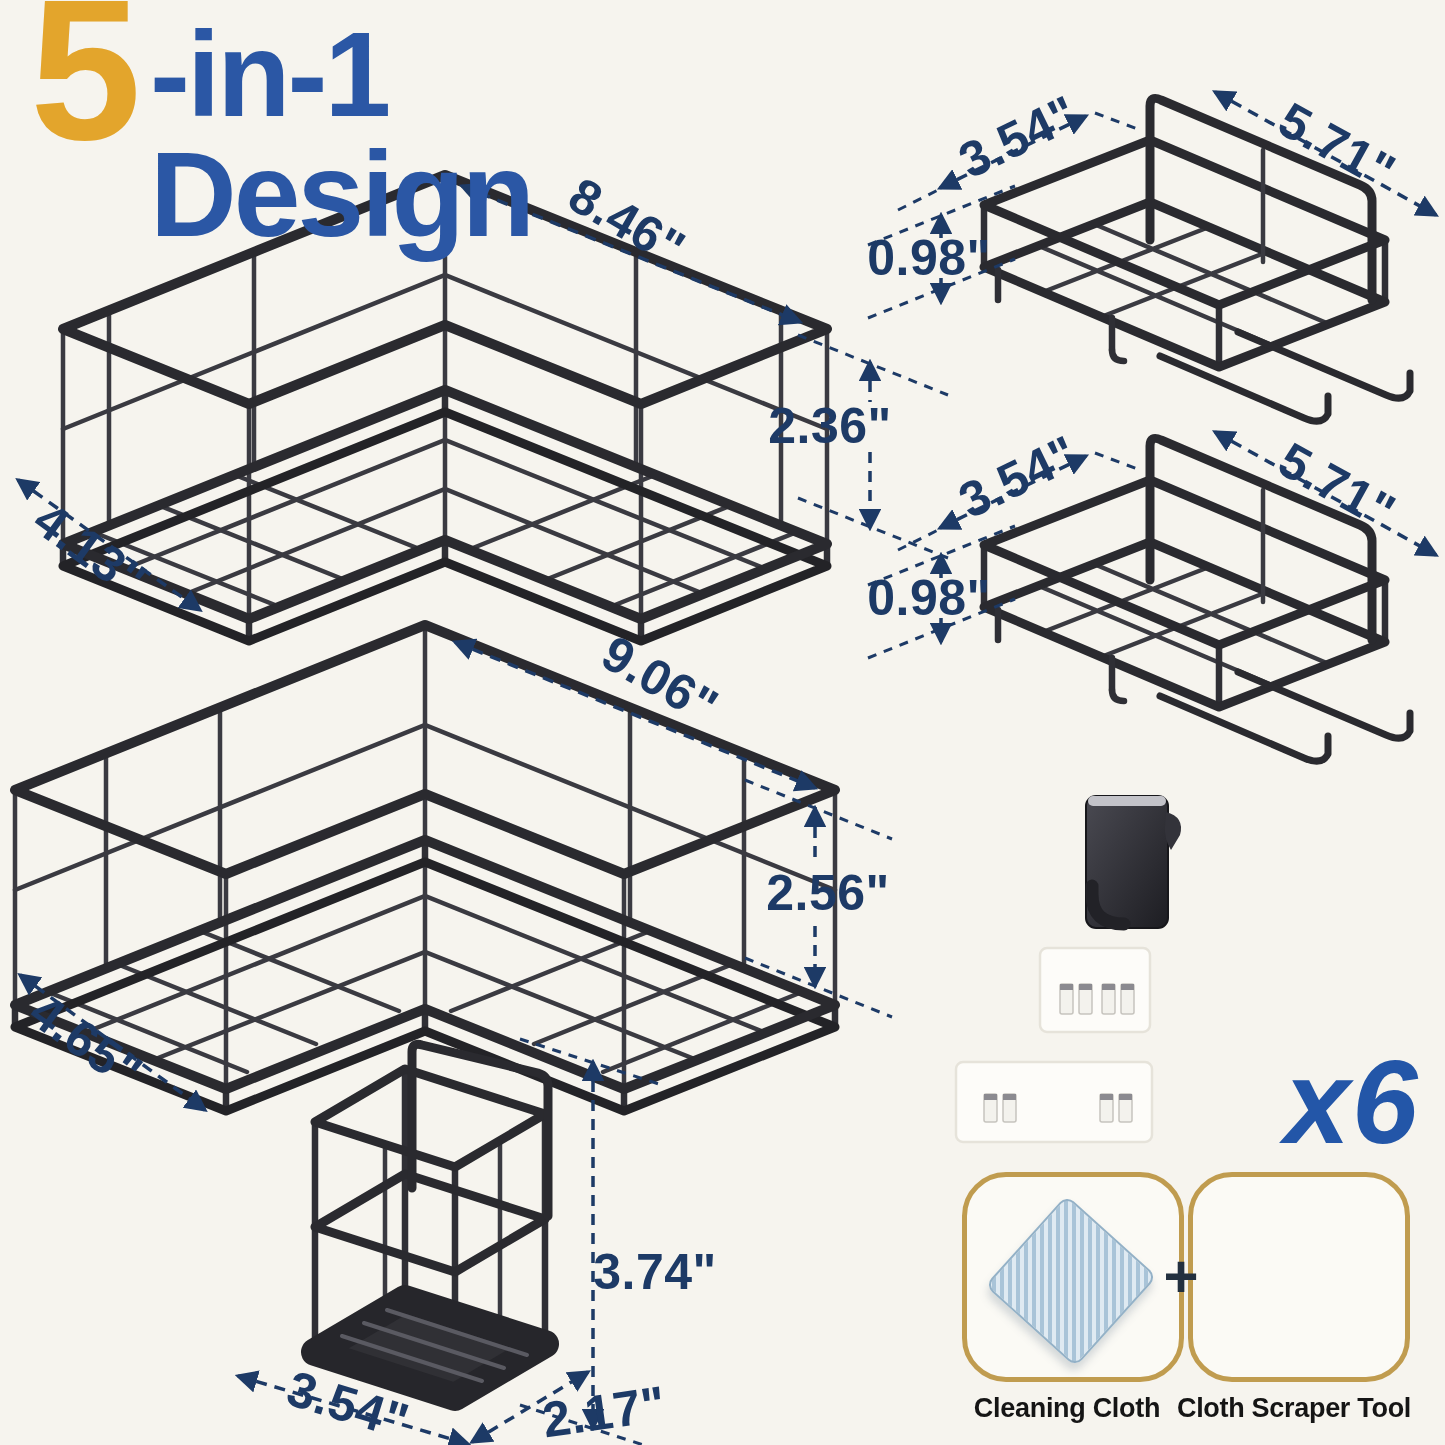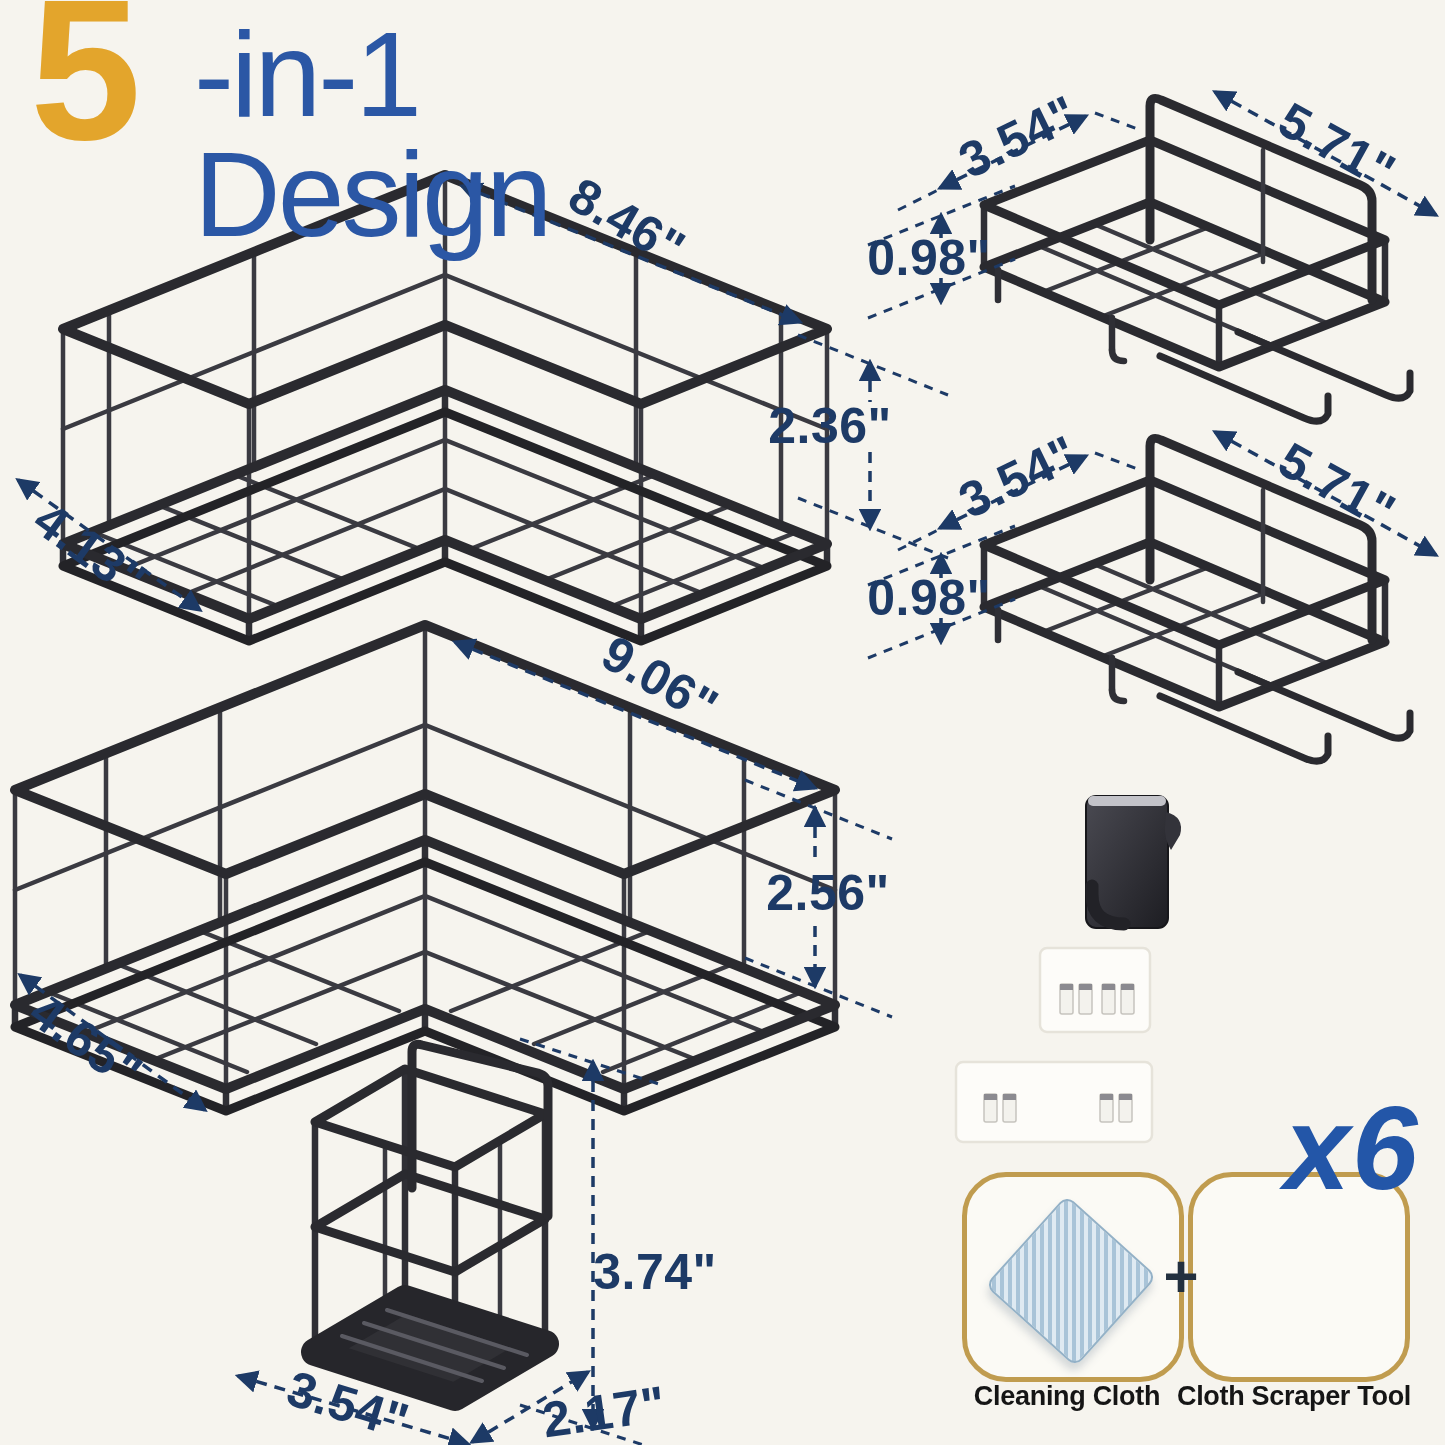--- a/index.html
+++ b/index.html
@@ -15,25 +15,25 @@
   .band{fill:none;stroke:#232327;stroke-width:9;stroke-linejoin:round;stroke-linecap:round;}
   .hookline{fill:none;stroke:#2a2a2f;stroke-width:7;stroke-linejoin:round;stroke-linecap:round;}
   .wire{fill:none;stroke:#3a3a41;stroke-width:4.5;stroke-linecap:round;}
   .post{fill:none;stroke:#2f2f35;stroke-width:6.5;stroke-linecap:round;}
   .dimline{fill:none;stroke:#1d3a66;stroke-width:3.5;stroke-dasharray:11 8;}
   .dimext{fill:none;stroke:#1d3a66;stroke-width:3;stroke-dasharray:9 8;}
   
   .lbl{position:absolute;transform:translate(-50%,-50%) rotate(var(--r,0deg));white-space:nowrap;}
   .dim{font-weight:bold;font-size:50px;color:#1d3a66;letter-spacing:0.5px;}
   .count{font-weight:bold;font-style:italic;font-size:118px;color:#2356a8;letter-spacing:2px;}
-  .caption{font-weight:bold;font-size:27px;color:#151515;letter-spacing:-0.3px;}
+  .caption{font-weight:bold;font-size:27px;color:#151515;letter-spacing:-0.3px;margin-top:12px;}
   .plus{font-weight:bold;font-size:60px;color:#22303f;}
   .title{position:absolute;left:0;top:0;width:800px;height:170px;}
   .title-num{position:absolute;left:30px;top:-30px;font-size:200px;line-height:1;font-weight:bold;color:#e3a52c;}
-  .title-rest{position:absolute;left:150px;top:14px;font-size:120px;line-height:1;font-weight:normal;letter-spacing:-3px;color:#2b57a5;margin-left:44px;}
+  .title-rest{position:absolute;left:150px;top:14px;font-size:120px;line-height:1;font-weight:bold;letter-spacing:-3px;color:#2b57a5;}
   
   .kitbox{position:absolute;width:212px;height:200px;border:5px solid #c09c4f;border-radius:44px;background:#fbfaf5;}
   .cloth{
     position:absolute;left:1010px;top:1220px;width:118px;height:118px;
     transform:rotate(42deg);border-radius:10px;
     background:repeating-linear-gradient(48deg,#dfeaf2 0 4px,#a9c4d8 4px 8px);
     border:2px solid #93b1c7;
     box-shadow:4px 6px 8px rgba(90,110,130,0.25);
   }
 </style>
@@ -221,19 +221,19 @@
   <div class="lbl dim" style="left:929px;top:258px;">0.98"</div>
 
   <div class="lbl dim" style="left:1018px;top:477px;--r:-26deg;">3.54"</div>
   <div class="lbl dim" style="left:1337px;top:486px;--r:29deg;">5.71"</div>
   <div class="lbl dim" style="left:929px;top:598px;">0.98"</div>
 
   <div class="lbl dim" style="left:655px;top:1272px;">3.74"</div>
   <div class="lbl dim" style="left:348px;top:1405px;--r:17deg;">3.54"</div>
   <div class="lbl dim" style="left:604px;top:1412px;--r:-8deg;">2.17"</div>
 
-  <div class="lbl count" style="left:1352px;top:1148px;">x6</div>
+  <div class="lbl count" style="left:1352px;top:1102px;">x6</div>
 
   <div class="lbl plus" style="left:1181px;top:1276px;">+</div>
   <div class="lbl caption" style="left:1067px;top:1396px;">Cleaning Cloth</div>
   <div class="lbl caption" style="left:1294px;top:1396px;">Cloth Scraper Tool</div>
 
 </div>
 
 </body></html>

